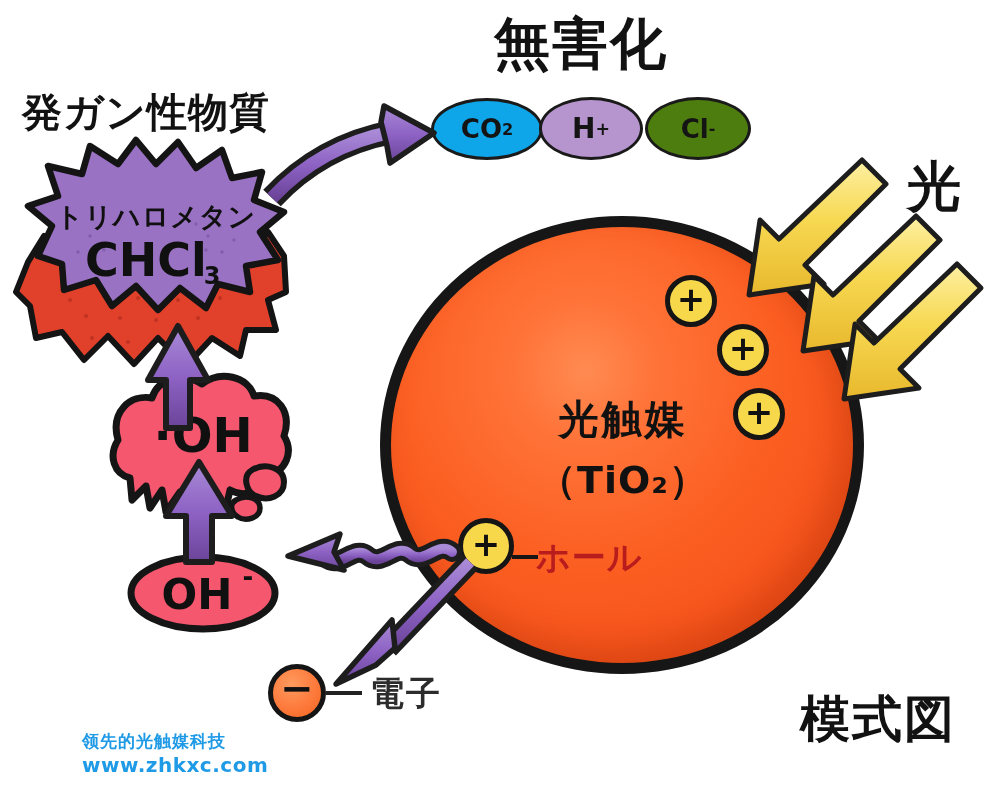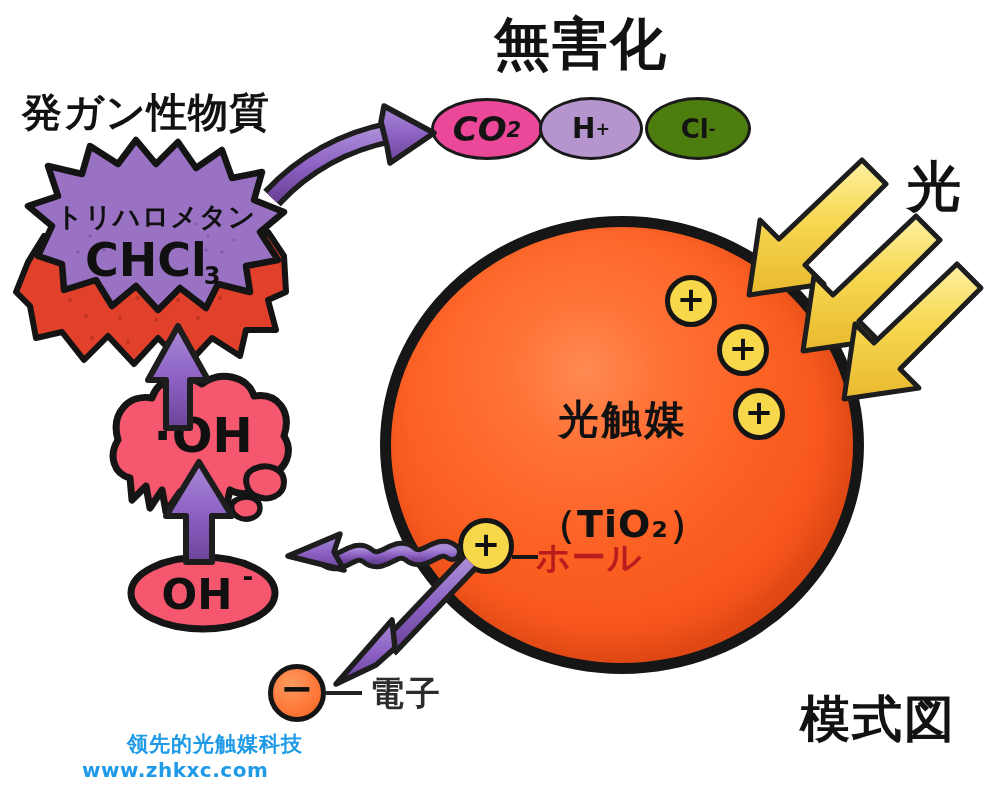--- a/index.html
+++ b/index.html
@@ -11,35 +11,35 @@
 
   
   #title-muhaika{left:494px;top:16px;font-size:56px;letter-spacing:2px;}
   #title-hatsugan{left:22px;top:92px;font-size:40px;letter-spacing:1px;}
   #title-hikari{left:907px;top:160px;font-size:54px;}
   #title-moshikizu{left:800px;top:694px;font-size:50px;letter-spacing:2px;}
 
   
   .pill{position:absolute;display:flex;align-items:center;justify-content:center;
         border-radius:50%;border:3.5px solid #1a1a1a;font-weight:700;color:#141414;}
-  #pill-co2{left:431px;top:98px;width:106px;height:56px;background:#ec4899;font-size:34px;font-style:italic;}
+  #pill-co2{left:431px;top:98px;width:106px;height:56px;background:#0ea5e9;font-size:26px;}
   #pill-h{left:539px;top:97px;width:98px;height:57px;background:#b695cf;font-size:28px;}
   #pill-cl{left:645px;top:97px;width:100px;height:57px;background:#4d7c0f;font-size:26px;}
   .sup{font-size:0.62em;vertical-align:super;}
   .sub{font-size:0.62em;vertical-align:-0.18em;}
 
   
   #photocatalyst-sphere{position:absolute;left:380px;top:216px;width:484px;height:458px;
        border-radius:50%;border:11px solid #161616;box-sizing:border-box;
        background:radial-gradient(circle at 42% 33%, #ff8b52 0%, #ff7338 18%, #fc5f22 48%, #f4511a 78%, #ee4a15 100%);
        box-shadow:inset -12px -14px 30px rgba(160,40,0,.30);}
   #sphere-label-main{position:absolute;left:505px;top:392px;width:236px;text-align:center;
        font-size:40px;font-weight:700;color:#111;letter-spacing:3px;}
   #sphere-label-formula{position:absolute;left:505px;top:455px;width:236px;text-align:center;
-       font-size:38px;font-weight:700;color:#111;letter-spacing:1px;margin-top:44px;}
+       font-size:38px;font-weight:700;color:#111;letter-spacing:1px;}
 
   
   .charge{position:absolute;border-radius:50%;border:5px solid #151515;
           display:flex;align-items:center;justify-content:center;box-sizing:border-box;}
   .charge .glyph{font-size:34px;font-weight:700;color:#101010;line-height:1;
                  position:relative;top:-2px;}
   .hole{background:#f8d84b;width:52px;height:52px;}
   #hole-1{left:665px;top:275px;}
   #hole-2{left:717px;top:324px;}
   #hole-3{left:733px;top:388px;}
@@ -49,21 +49,21 @@
   #hole-leader{position:absolute;left:512px;top:555px;width:26px;height:4px;background:#161616;}
   #electron-circle{left:268px;top:664px;width:58px;height:58px;
        background:radial-gradient(circle at 38% 32%, #ff9a5e 0%, #fd7a3c 55%, #f4641f 100%);}
   #electron-circle .glyph{font-size:40px;position:relative;top:-5px;}
   #electron-label-text{position:absolute;left:370px;top:676px;font-size:34px;font-weight:700;
        color:#2c2c2c;letter-spacing:2px;}
   #electron-leader{position:absolute;left:326px;top:691px;width:36px;height:4px;background:#222;}
 
   
   #watermark{position:absolute;left:82px;top:731px;color:#1f9ae6;font-weight:700;line-height:1.28;}
-  #watermark .w1{font-size:21px;letter-spacing:1px;margin-left:45px;}
+  #watermark .w1{font-size:17px;letter-spacing:1px;}
   #watermark .w2{font-size:20px;letter-spacing:.5px;}
 
   svg{position:absolute;left:0;top:0;width:992px;height:799px;overflow:visible;}
   #layer-shapes{z-index:1;}
   #layer-arrows{z-index:3;}
   .txt-burst{font-weight:700;fill:#101010;}
 </style>
 </head>
 <body>
 

